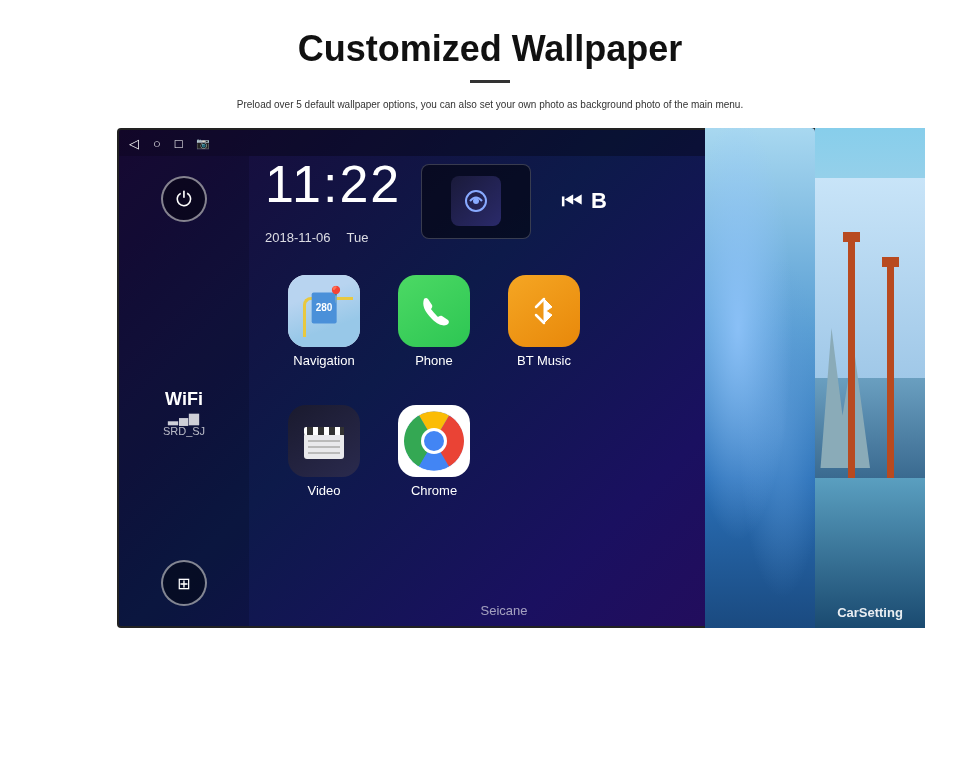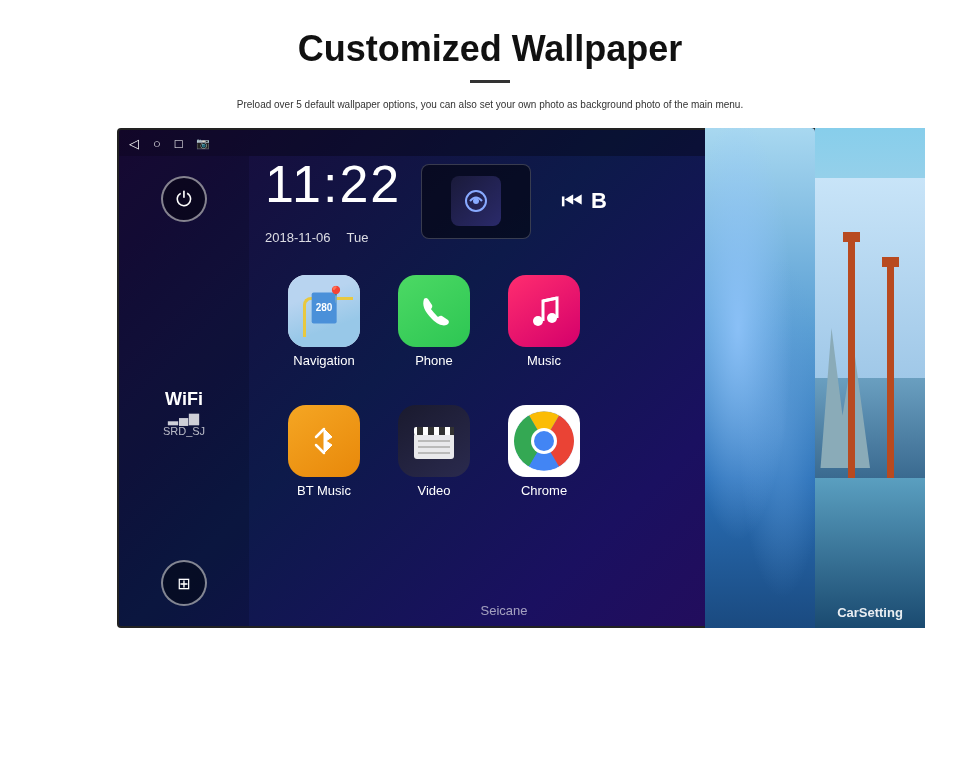--- a/index.html
+++ b/index.html
@@ -441,31 +441,20 @@
 
             <div class="app-item">
               <div class="app-icon phone-icon" style="display:flex;align-items:center;justify-content:center;">
                 <svg width="40" height="40" viewBox="0 0 40 40">
                   <path d="M10 8 C10 8 12 6 14 8 L18 14 C19 16 17 18 17 18 C17 18 20 22 24 26 C24 26 26 24 28 25 L34 29 C36 31 34 33 34 33 C32 35 26 36 18 28 C10 20 8 14 10 8 Z" fill="white"></path>
                 </svg>
               </div>
               <span class="app-label">Phone</span>
             </div>
 
-            <div class="app-item">
-              <div class="app-icon music-icon" style="display:flex;align-items:center;justify-content:center;">
-                <svg width="40" height="40" viewBox="0 0 40 40">
-                  <circle cx="14" cy="30" r="5" fill="white"></circle>
-                  <circle cx="28" cy="27" r="5" fill="white"></circle>
-                  <path d="M19 30 L19 10 L33 7 L33 27" stroke="white" stroke-width="3" fill="none"></path>
-                  <line x1="19" y1="10" x2="33" y2="7" stroke="white" stroke-width="3"></line>
-                </svg>
-              </div>
-              <span class="app-label">Music</span>
-            </div>
 
             <div class="app-item">
               <div class="app-icon bt-icon" style="display:flex;align-items:center;justify-content:center;">
                 <svg width="36" height="36" viewBox="0 0 36 36">
                   <path d="M18 6 L18 30 L26 22 L20 18 L26 14 Z" fill="white" stroke="white" stroke-width="1"></path>
                   <path d="M18 30 L10 22" stroke="white" stroke-width="2.5" stroke-linecap="round"></path>
                   <path d="M18 6 L10 14" stroke="white" stroke-width="2.5" stroke-linecap="round"></path>
                 </svg>
               </div>
               <span class="app-label">BT Music</span>

